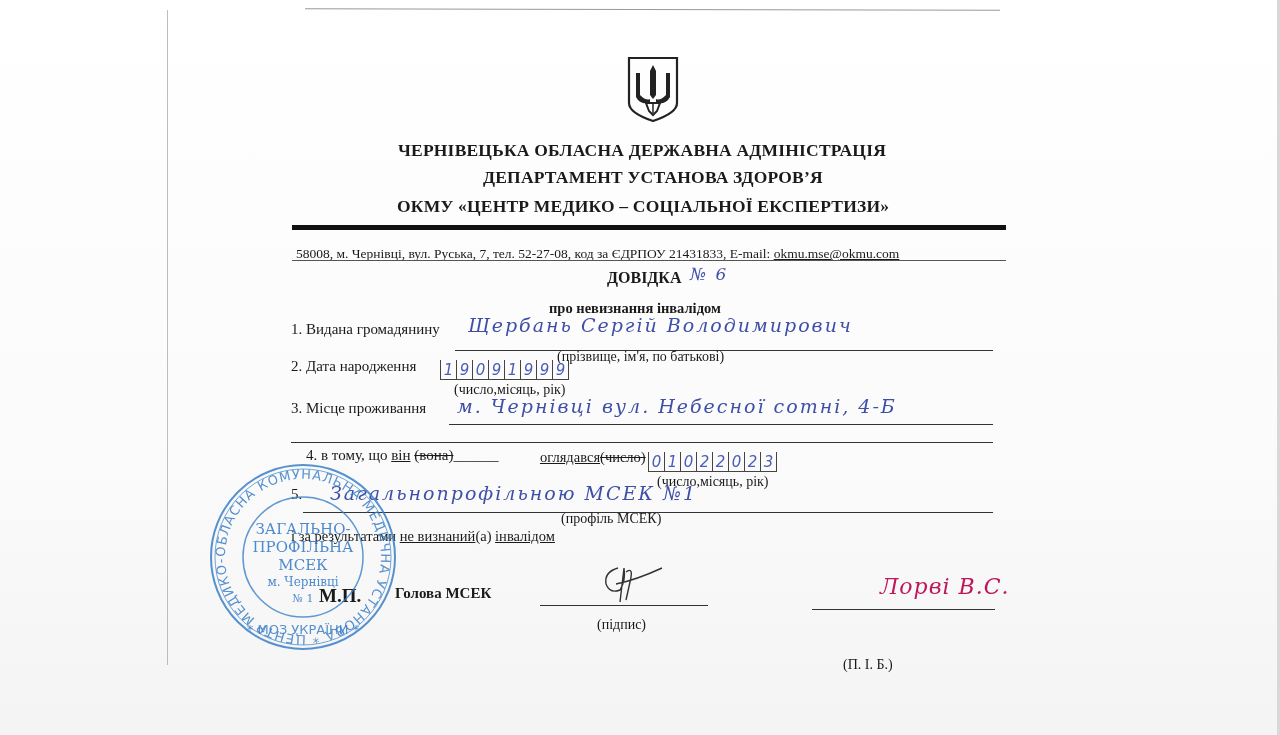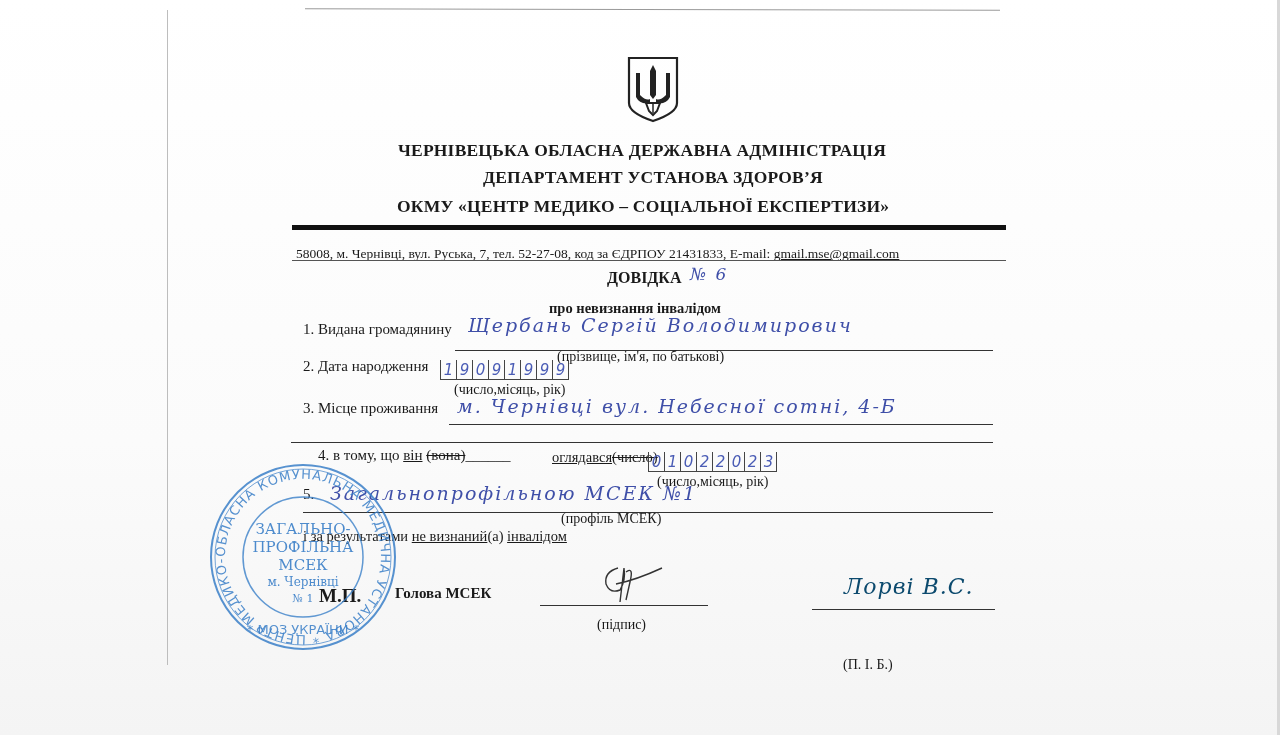--- a/index.html
+++ b/index.html
@@ -21,21 +21,21 @@
   .bold { font-weight: bold; }
 
   .coat { position: absolute; left: 626px; top: 55px; width: 54px; height: 68px; }
 
   .h1 { font-size: 17.5px; font-weight: bold; letter-spacing: 0.2px; }
   .rule-thick { position: absolute; left: 292px; top: 225px; width: 714px; height: 5px; background: #111; }
   .rule-thin { position: absolute; left: 292px; top: 260px; width: 714px; height: 1px; background: #555; }
   .contacts { font-size: 13.5px; }
   .email { text-decoration: underline; }
 
-  .field { font-size: 15px; margin-left: 12px; }
+  .field { font-size: 15px; }
   .hint { font-size: 14px; }
   .underline-line { position: absolute; height: 1px; background: #333; }
 
   .hand {
     font-family: "DejaVu Serif", serif; font-style: italic;
     color: #3f4fa8; font-size: 19px; letter-spacing: 2px;
   }
   .datebox { position: absolute; height: 20px; display: flex; border-left: 1.5px solid #444; }
   .datebox span {
     display: inline-block; width: 16px; height: 20px; border-right: 1.5px solid #444;
@@ -65,21 +65,21 @@
   <path d="M20 48 L34 48 L31 56 L27 60 L23 56 Z" fill="none" stroke="#222" stroke-width="2"></path>
   <path d="M27 48 V58" stroke="#222" stroke-width="1.5"></path>
 </svg>
 
 <div class="abs h1" style="left:398px; top:140px;text-align:center;">ЧЕРНІВЕЦЬКА ОБЛАСНА ДЕРЖАВНА АДМІНІСТРАЦІЯ</div>
 <div class="abs h1" style="left:483px; top:167px;">ДЕПАРТАМЕНТ УСТАНОВА ЗДОРОВ’Я</div>
 <div class="abs h1" style="left:397px; top:196px;">ОКМУ «ЦЕНТР МЕДИКО – СОЦІАЛЬНОЇ ЕКСПЕРТИЗИ»</div>
 
 <div class="rule-thick"></div>
 <div class="abs contacts" style="left:296px; top:246px;">
-  <span>58008, м. Чернівці, вул. Руська, 7, тел. 52-27-08, код за ЄДРПОУ 21431833, E-mail: </span><span class="email">gmail.mse@gmail.com</span>
+  <span>58008, м. Чернівці, вул. Руська, 7, тел. 52-27-08, код за ЄДРПОУ 21431833, E-mail: </span><span class="email">okmu.mse@okmu.com</span>
 </div>
 <div class="rule-thin"></div>
 
 <div class="abs bold" style="left:607px; top:269px; font-size:16px;">ДОВІДКА</div>
 <div class="abs hand" style="left:690px; top:264px; font-size:17px;">№ 6</div>
 <div class="abs bold" style="left:549px; top:300px; font-size:14.5px;">про невизнання інвалідом</div>
 
 <div class="abs field" style="left:291px; top:321px;">1. Видана громадянину</div>
 <div class="underline-line" style="left:455px; top:350px; width:538px;"></div>
 <div class="abs hand" style="left:468px; top:314px;">Щербань Сергій Володимирович</div>
@@ -133,21 +133,21 @@
 <div class="abs bold" style="left:287px; top:585px; font-size:19px;margin-left:32px;">М.П.</div>
 <div class="abs bold" style="left:395px; top:585px; font-size:15px;">Голова МСЕК</div>
 
 <div class="underline-line" style="left:540px; top:605px; width:168px;"></div>
 <svg class="sig" style="left:596px; top:562px; width:70px; height:44px;" viewBox="0 0 70 44">
   <path d="M22 6 Q8 10 10 22 Q14 32 24 28 Q30 18 28 6 L24 40 M30 10 Q38 4 34 20 L30 38 M20 22 Q40 18 66 6" fill="none" stroke="#333" stroke-width="1.4"></path>
 </svg>
 <div class="abs hint" style="left:597px; top:617px;">(підпис)</div>
 
 <div class="underline-line" style="left:812px; top:609px; width:183px;"></div>
-<div class="abs" style="left:844px; top:574px; font-family:'DejaVu Serif',serif; font-style:italic; font-size:22px; color:#0c4a6e; letter-spacing:1px;">Лорві В.С.</div>
+<div class="abs" style="left:880px; top:574px; font-family:'DejaVu Serif',serif; font-style:italic; font-size:22px; color:#be185d; letter-spacing:1px;">Лорві В.С.</div>
 <div class="abs hint" style="left:843px; top:657px;">(П. І. Б.)</div>
 
 <svg class="stamp" viewBox="0 0 190 190">
   <defs>
     <path id="stampArc" d="M95,95 m-78,0 a78,78 0 1,1 156,0 a78,78 0 1,1 -156,0"></path>
   </defs>
   <circle cx="95" cy="95" r="92" fill="none" stroke="#3a7fc8" stroke-width="2" opacity="0.85"></circle>
   <circle cx="95" cy="95" r="88" fill="none" stroke="#3a7fc8" stroke-width="1" opacity="0.7"></circle>
   <circle cx="95" cy="95" r="60" fill="none" stroke="#3a7fc8" stroke-width="1.5" opacity="0.8"></circle>
   <text fill="#3a7fc8" font-size="13" font-family="DejaVu Sans, sans-serif" opacity="0.85" letter-spacing="1">

